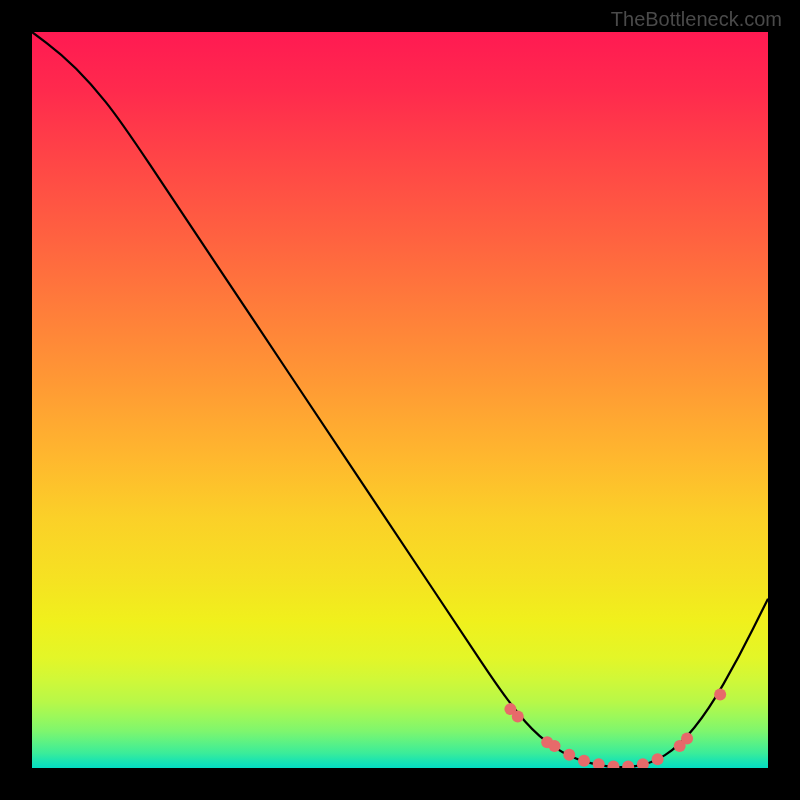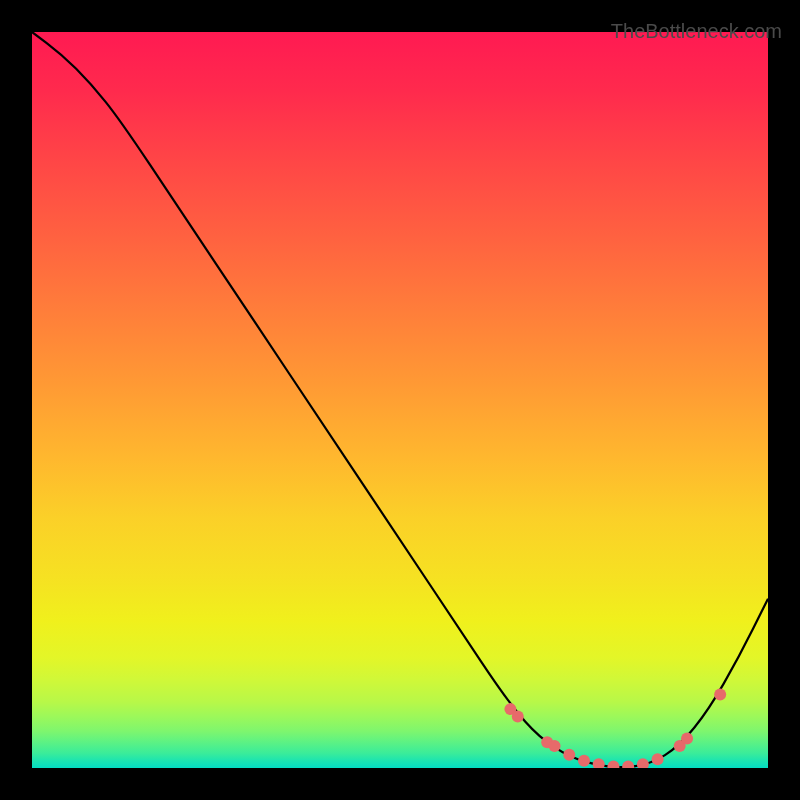--- a/index.html
+++ b/index.html
@@ -5,21 +5,21 @@
     * { margin: 0; padding: 0; box-sizing: border-box; }
     body {
       width: 800px;
       height: 800px;
       background: #000;
       position: relative;
       font-family: Arial, sans-serif;
     }
     .watermark {
       position: absolute;
-      top: 20px;
+      top: 8px;
       right: 18px;
       color: #4a4a4a;
       font-size: 20px;
       font-weight: 500;
       z-index: 10;
     }
     .plot-area {
       position: absolute;
       top: 32px;
       left: 32px;

